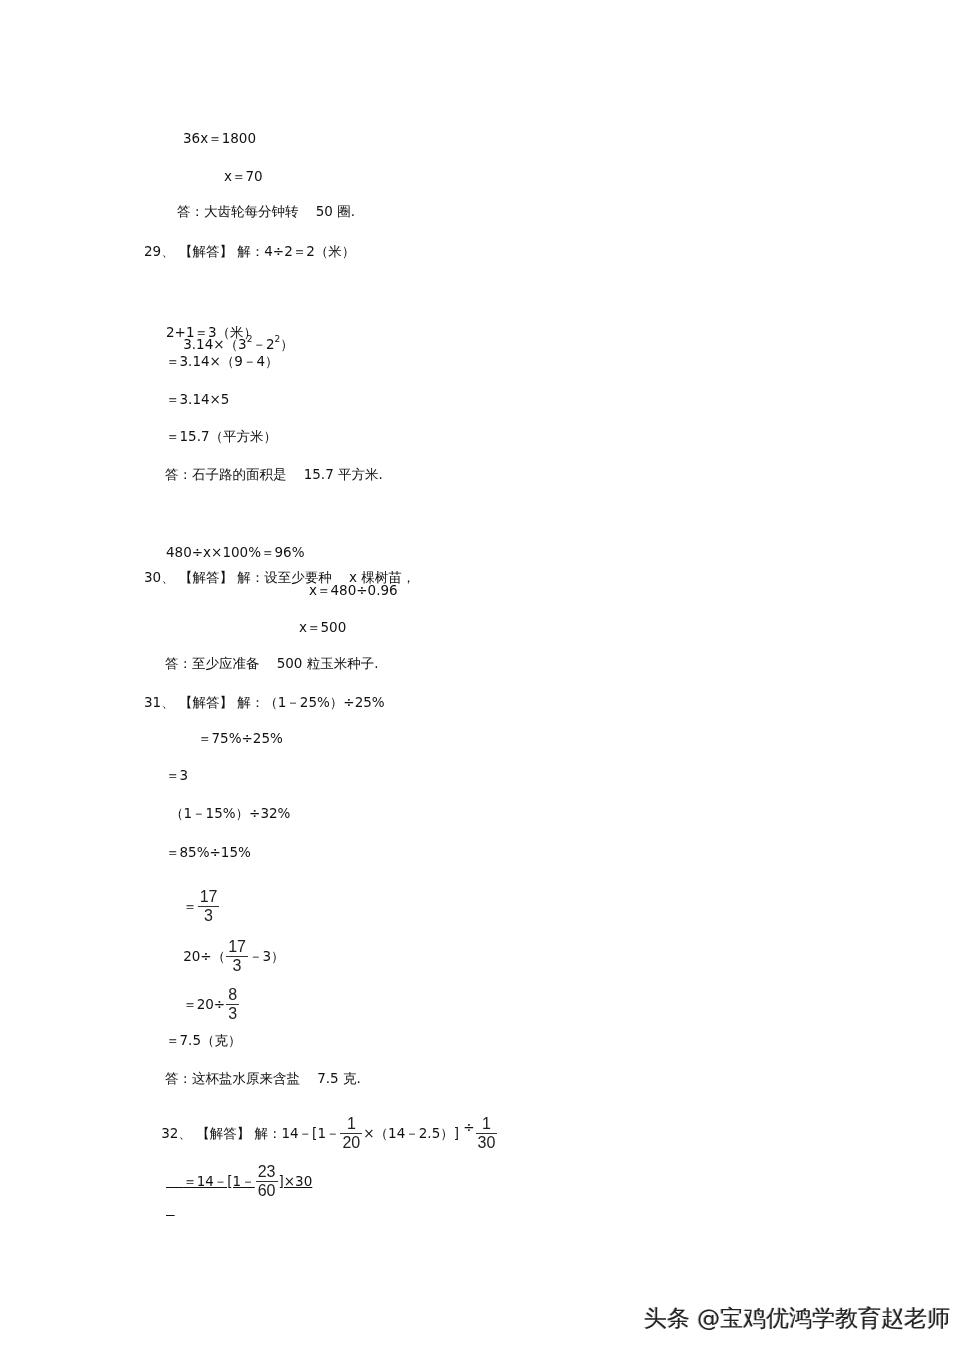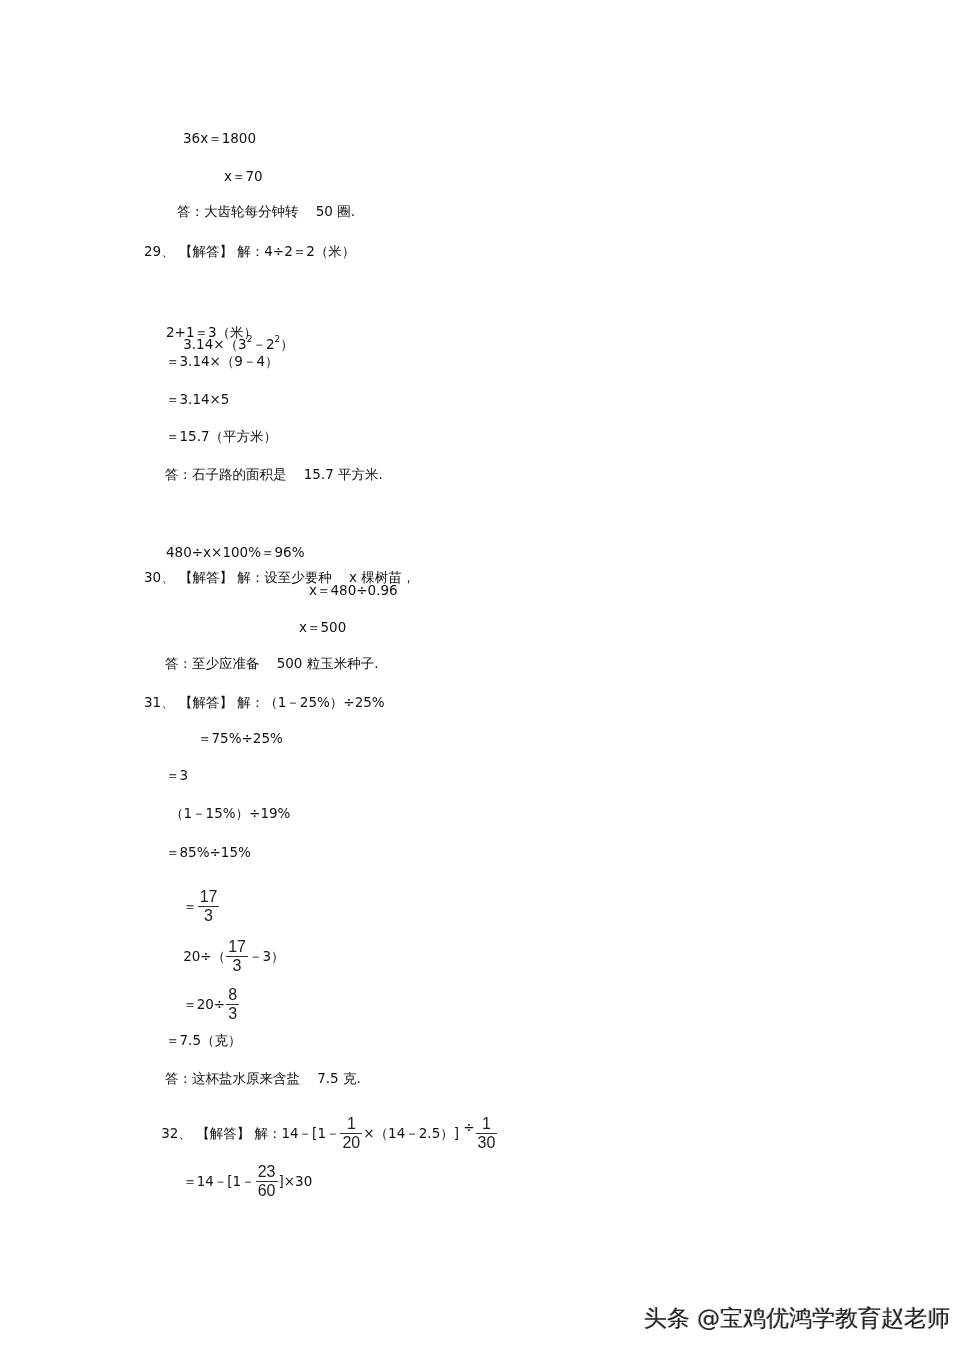--- a/index.html
+++ b/index.html
@@ -50,37 +50,37 @@
 
   <div class="line" style="left:144px; top:524px;margin-top:44px;">30、 【解答】 解：设至少要种    x 棵树苗，</div>
   <div class="line" style="left:166px; top:543px;">480÷x×100%＝96%</div>
   <div class="line" style="left:309px; top:581px;text-align:center;">x＝480÷0.96</div>
   <div class="line" style="left:299px; top:618px;">x＝500</div>
   <div class="line" style="left:165px; top:654px;">答：至少应准备    500 粒玉米种子.</div>
 
   <div class="line" style="left:144px; top:693px;">31、 【解答】 解：（1－25%）÷25%</div>
   <div class="line" style="left:150px; top:729px;margin-left:48px;">＝75%÷25%</div>
   <div class="line" style="left:166px; top:766px;">＝3</div>
-  <div class="line" style="left:170px; top:804px;">（1－15%）÷19%</div>
+  <div class="line" style="left:170px; top:804px;">（1－15%）÷32%</div>
   <div class="line" style="left:166px; top:843px;">＝85%÷15%</div>
 
   <div class="line" style="left:166px; top:870px;">
     <span>＝</span><span class="frac"><span class="num">17</span><span class="den">3</span></span>
   </div>
   <div class="line" style="left:166px; top:920px;">
     <span>20÷（</span><span class="frac"><span class="num">17</span><span class="den">3</span></span><span>－3）</span>
   </div>
   <div class="line" style="left:166px; top:968px;">
     <span>＝20÷</span><span class="frac"><span class="num">8</span><span class="den">3</span></span>
   </div>
   <div class="line" style="left:166px; top:1031px;">＝7.5（克）</div>
   <div class="line" style="left:165px; top:1069px;">答：这杯盐水原来含盐    7.5 克.</div>
 
   <div class="line" style="left:144px; top:1097px;">
     <span>32、 【解答】 解：14－[1－</span><span class="frac"><span class="num">1</span><span class="den">20</span></span><span>×（14－2.5）]</span> <span style="position:relative; top:-6px;">÷</span><span class="frac"><span class="num">1</span><span class="den">30</span></span>
   </div>
-  <div class="line" style="left:166px; top:1145px;">
+  <div class="line" style="left:166px; top:1145px;text-decoration:underline;">
     <span>＝14－[1－</span><span class="frac"><span class="num">23</span><span class="den">60</span></span><span>]×30</span>
   </div>
 
 </div>
 
 <div class="watermark">头条 @宝鸡优鸿学教育赵老师</div>
 
 </body></html>

